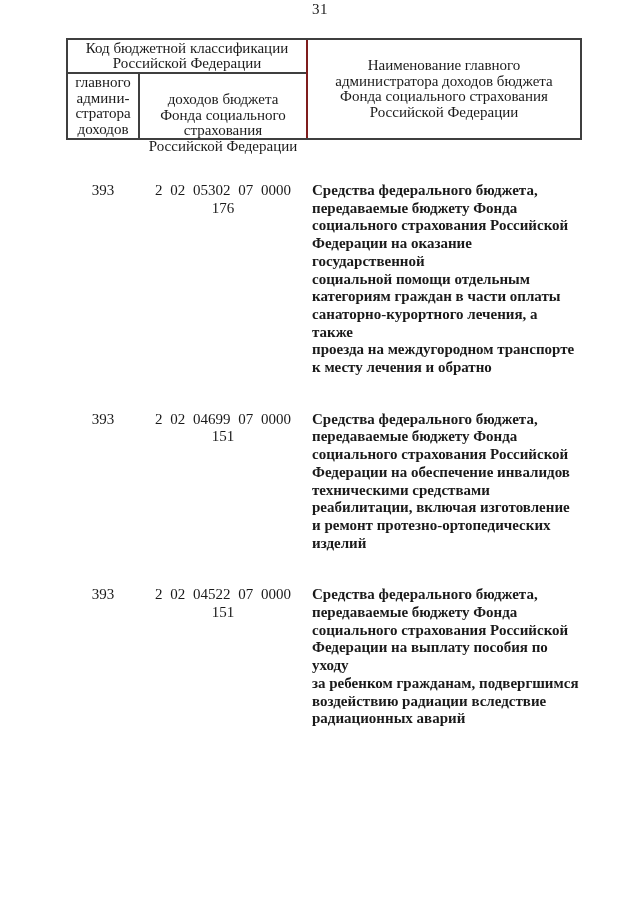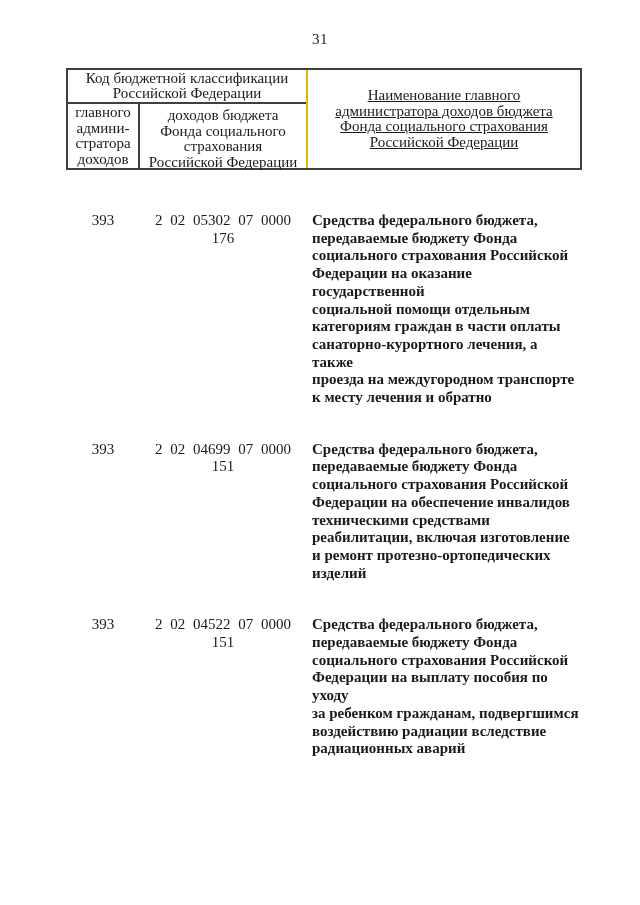--- a/index.html
+++ b/index.html
@@ -12,21 +12,20 @@
     width: 640px;
     height: 905px;
     background: #ffffff;
     color: #1a1a1a;
     font-family: "Liberation Serif", "DejaVu Serif", serif;
     font-size: 15px;
     line-height: 17.7px;
     overflow: hidden;
   }
   .page-number {
-    padding-top: 30px;
     text-align: center;
     line-height: 18px;
     letter-spacing: 0.5px;
   }
   .budget-table {
     margin: 20px 0 0 66px;
     width: 516px;
   }
   
   .thead {
@@ -45,37 +44,36 @@
     grid-column: 1 / 3;
     grid-row: 1;
     border-bottom: 2px solid #3f3f3f;
     display: flex;
     align-items: center;
     justify-content: center;
   }
   .cell-name {
     grid-column: 3;
     grid-row: 1 / 3;
-    border-left: 2px solid #eab308;
+    border-left: 2px solid #7f1d1d;
     display: flex;
     align-items: center;
     justify-content: center;
-    text-decoration: underline;
   }
   .cell-admin {
     grid-column: 1;
     grid-row: 2;
     border-right: 2px solid #3f3f3f;
     padding-top: 1px;
     font-family: Liberation Serif, serif;
   }
   .cell-income {
     grid-column: 2;
     grid-row: 2;
-    padding-top: 4px;
+    padding-top: 18px;
   }
   
   .trow {
     display: grid;
     grid-template-columns: 74px 166px 1fr;
     margin-top: 14px;
   }
   .trow.first { margin-top: 22px; }
   .td { box-sizing: border-box; margin-top: 20px; }
   .td-admin { text-align: center; }

